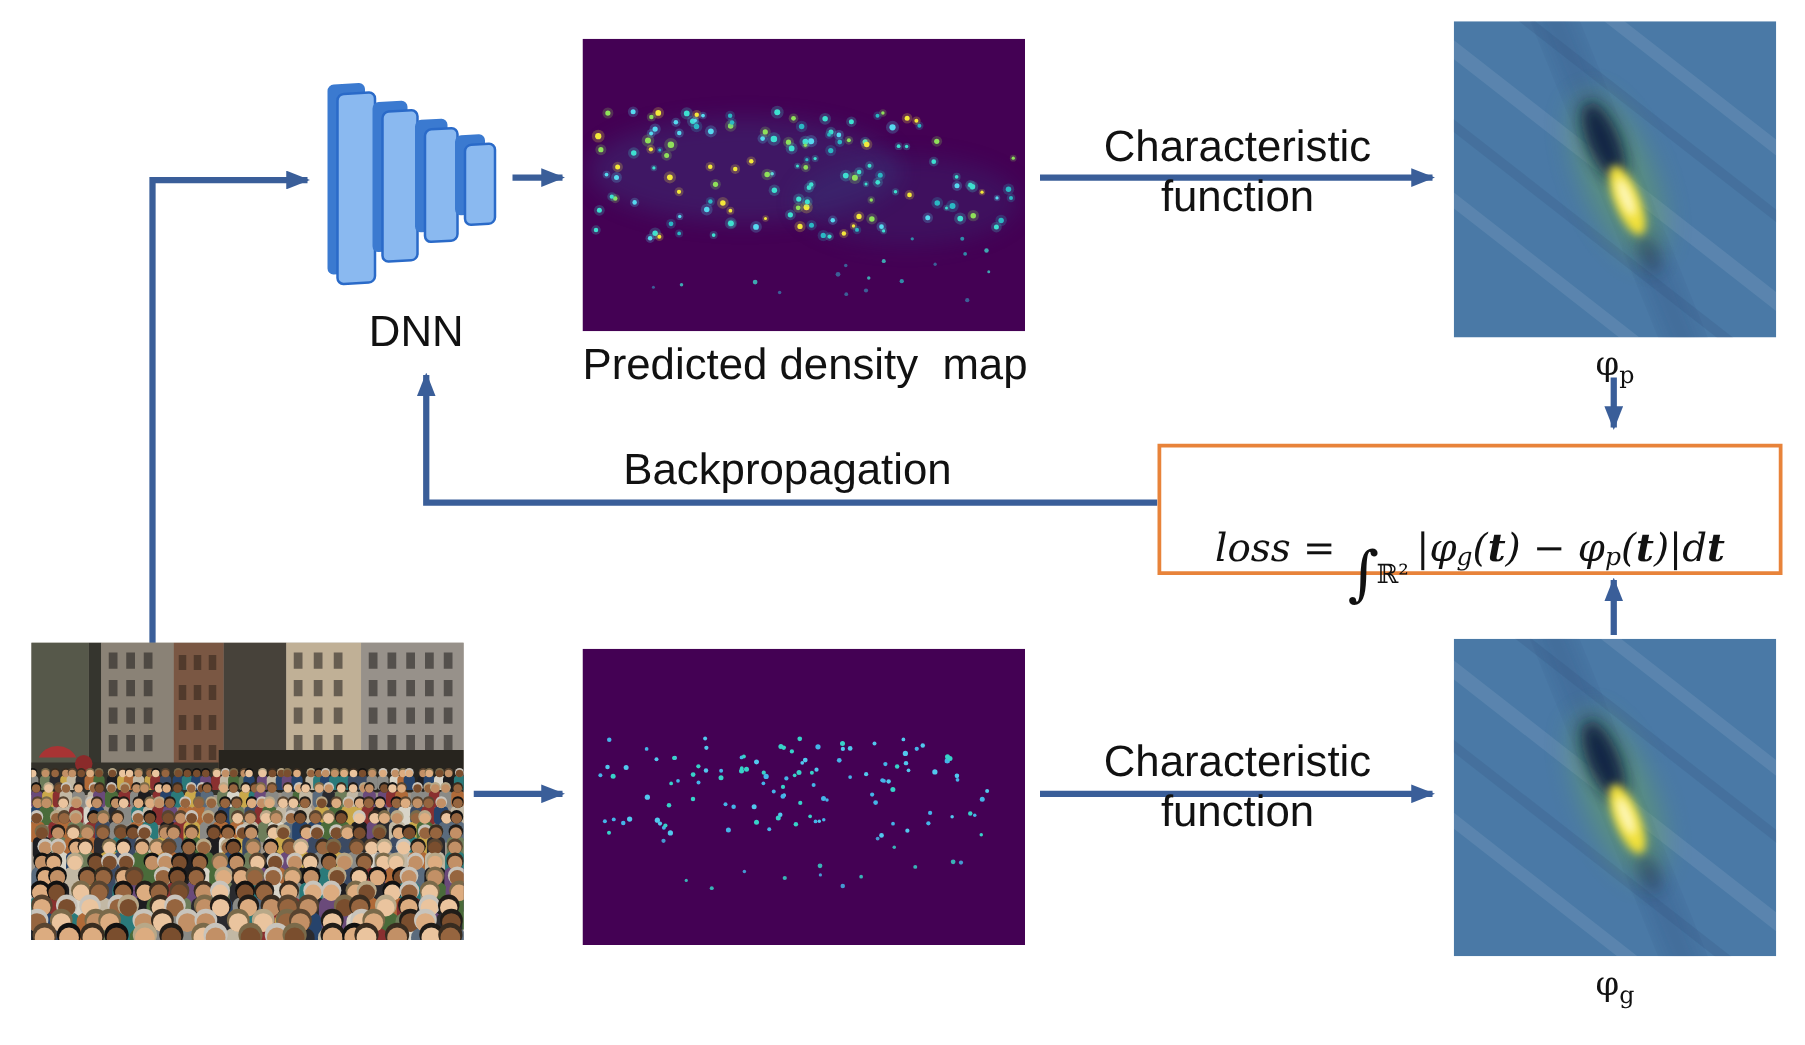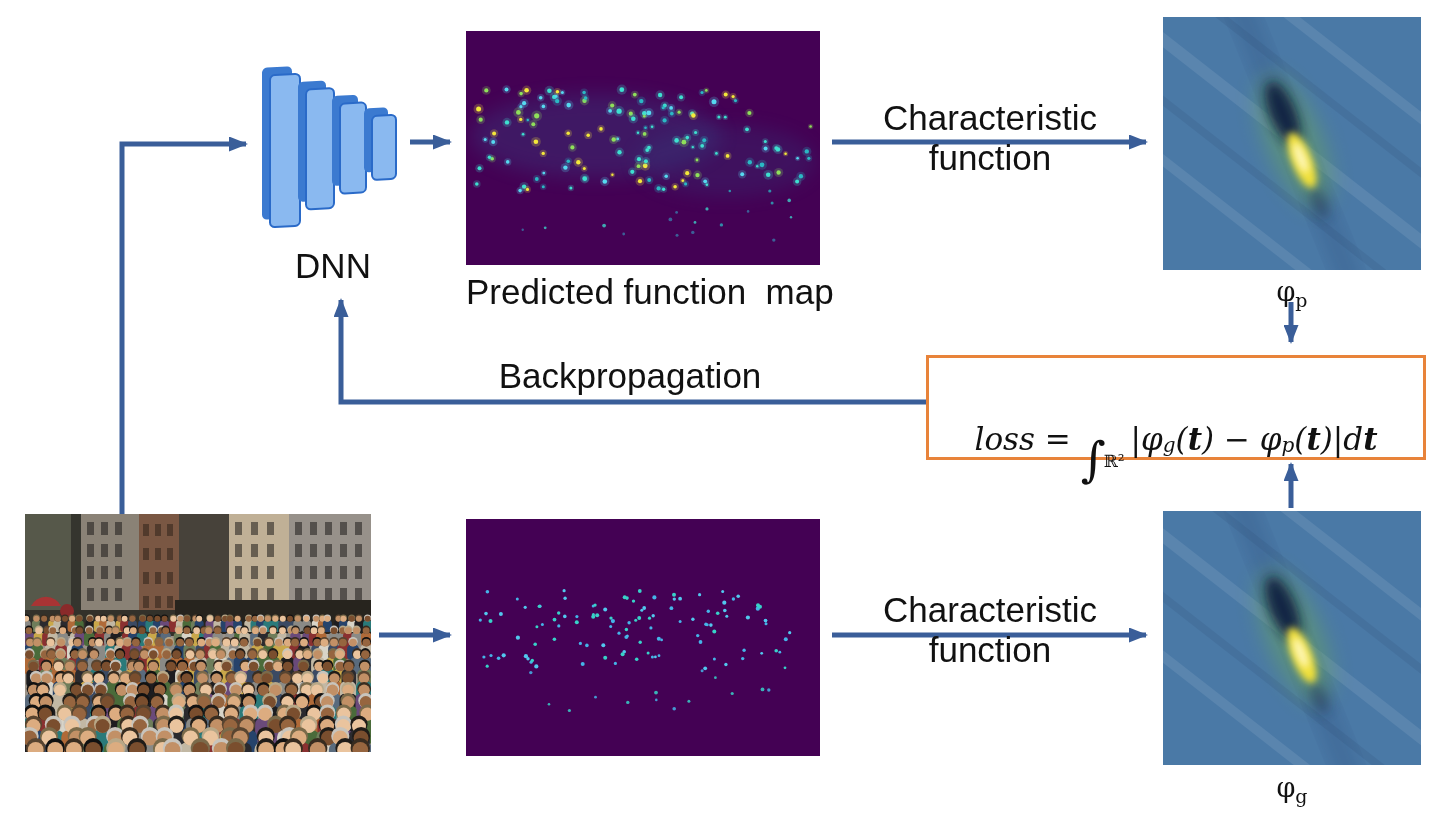--- a/index.html
+++ b/index.html
@@ -9,21 +9,21 @@
   .panel{position:absolute;z-index:2;}
   .caption{position:absolute;z-index:2;text-align:center;font-size:35px;color:#111;}
   .caption.pre{white-space:pre;}
   .phi-label{position:absolute;z-index:2;text-align:center;font-family:"DejaVu Serif","Liberation Serif",serif;
              font-size:27px;}
   .phi-label sub{font-size:19px;}
   #loss-box{position:absolute;z-index:3;background:#fff;border:3px solid var(--loss-border,#e8833a);
             display:flex;align-items:flex-end;justify-content:center;
             font-family:"DejaVu Serif","Liberation Serif",serif;font-style:italic;font-size:31px;}
   #loss-box .big-int{font-size:48px;font-style:normal;position:relative;top:2px;line-height:0;}
-  #loss-box sub.dom{font-size:17px;position:relative;top:14px;left:-2px;font-style:normal;margin-right:4px;}
+  #loss-box sub.dom{font-size:21px;position:relative;top:14px;left:-2px;font-style:normal;margin-right:4px;}
   #loss-box sub{font-size:20px;}
   #loss-box .bold-t{font-weight:bold;}
   svg{display:block;}
 </style>
 </head>
 <body>
 
 <div id="canvas">
 
   <svg id="arrows" width="1444" height="836" viewBox="0 0 1444 836">
@@ -367,21 +367,21 @@
         <circle cx="210.6" cy="181.4" r="1.4" fill="#3a7fae" opacity="0.75"></circle>
         <circle cx="79.2" cy="196.8" r="1.4" fill="#3ee0d0" opacity="0.75"></circle>
         <circle cx="307.8" cy="209.1" r="1.7" fill="#3a7fae" opacity="0.75"></circle>
         <circle cx="138.1" cy="194.6" r="1.9" fill="#3ee0d0" opacity="0.75"></circle>
         <circle cx="241.0" cy="177.9" r="1.6" fill="#3ee0d0" opacity="0.75"></circle>
         <circle cx="306.1" cy="172.1" r="1.5" fill="#2bb8c4" opacity="0.75"></circle>
         <circle cx="325.0" cy="186.3" r="1.2" fill="#3ee0d0" opacity="0.75"></circle>
         <circle cx="229.0" cy="191.4" r="1.4" fill="#3ee0d0" opacity="0.75"></circle>
       </g>
   </svg>
-  <div class="caption pre" style="left:466px;top:272px;width:354px;">Predicted function  map</div>
+  <div class="caption pre" style="left:466px;top:272px;width:354px;">Predicted density  map</div>
 
   <div class="caption" style="left:822px;top:98px;width:336px;">Characteristic function</div>
 
   <svg class="panel" style="left:1163px;top:17px;" width="258" height="253" viewBox="0 0 258 253">
     <defs>
       <filter id="c1a" x="-80%" y="-80%" width="260%" height="260%">
           <feGaussianBlur stdDeviation="6"></feGaussianBlur>
         </filter>
       <filter id="c1b" x="-80%" y="-80%" width="260%" height="260%">
           <feGaussianBlur stdDeviation="3.5"></feGaussianBlur>

